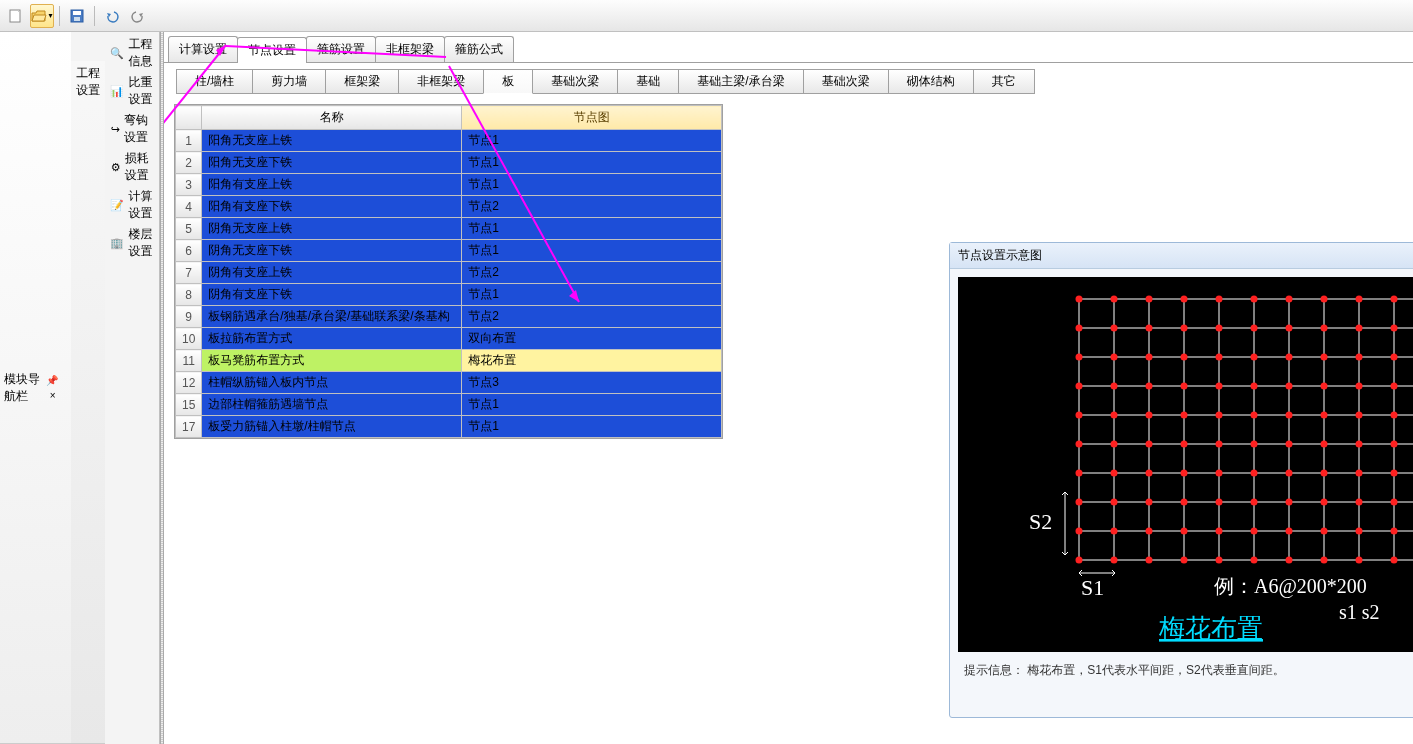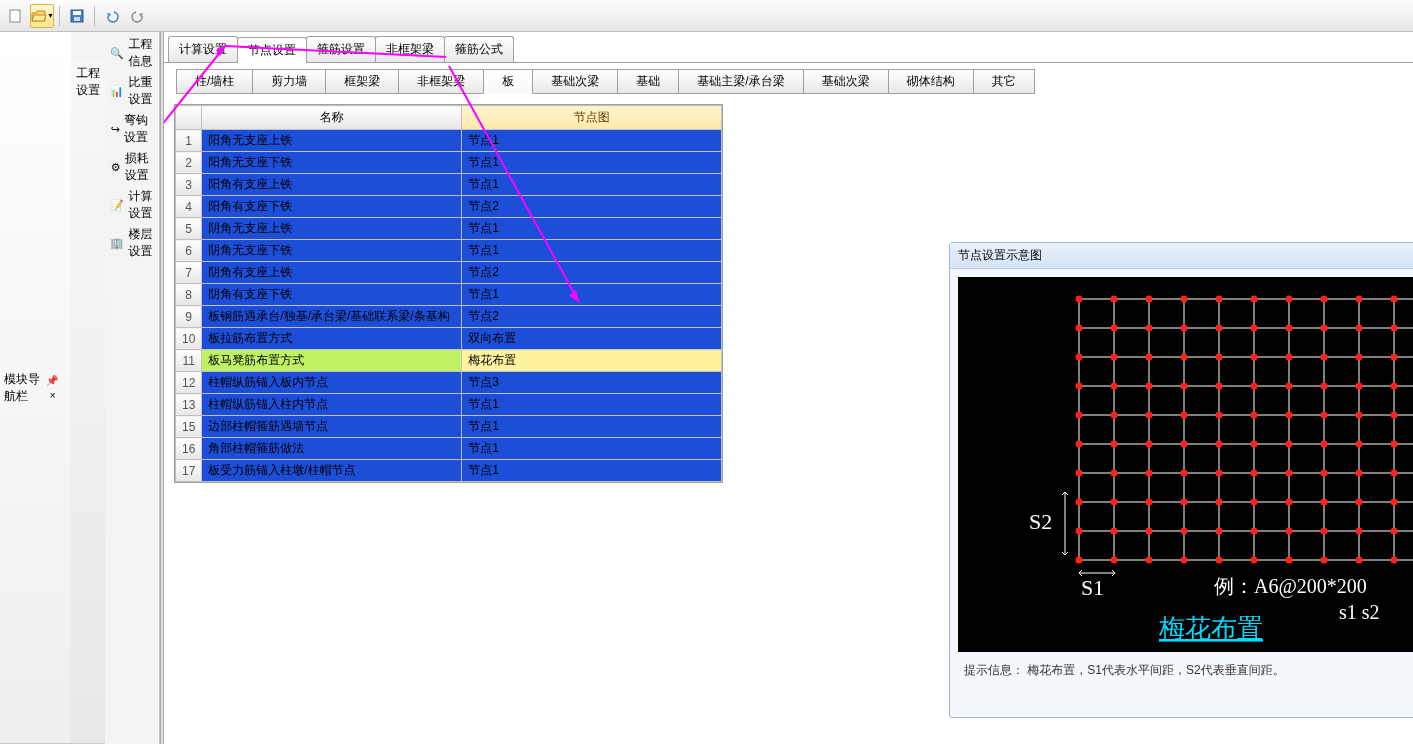--- a/index.html
+++ b/index.html
@@ -226,32 +226,22 @@
                 <td class="rownum">11</td>
                 <td class="name">板马凳筋布置方式</td>
                 <td class="node">梅花布置</td>
               </tr>
               <tr>
                 <td class="rownum">12</td>
                 <td class="name">柱帽纵筋锚入板内节点</td>
                 <td class="node">节点3</td>
               </tr>
               <tr>
-                <td class="rownum">13</td>
-                <td class="name">柱帽纵筋锚入柱内节点</td>
-                <td class="node">节点1</td>
-              </tr>
-              <tr>
                 <td class="rownum">15</td>
                 <td class="name">边部柱帽箍筋遇墙节点</td>
-                <td class="node">节点1</td>
-              </tr>
-              <tr>
-                <td class="rownum">16</td>
-                <td class="name">角部柱帽箍筋做法</td>
                 <td class="node">节点1</td>
               </tr>
               <tr>
                 <td class="rownum">17</td>
                 <td class="name">板受力筋锚入柱墩/柱帽节点</td>
                 <td class="node">节点1</td>
               </tr>
             </tbody>
         </table>
       </div>

